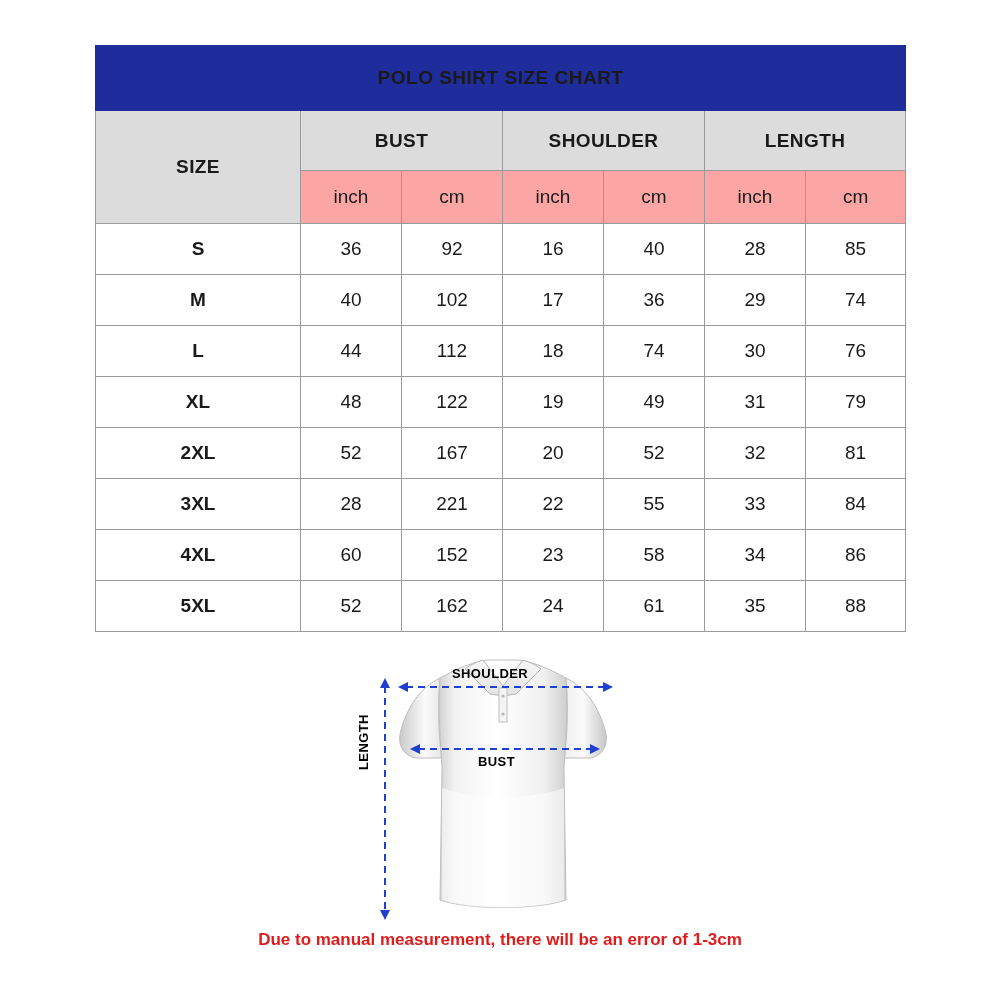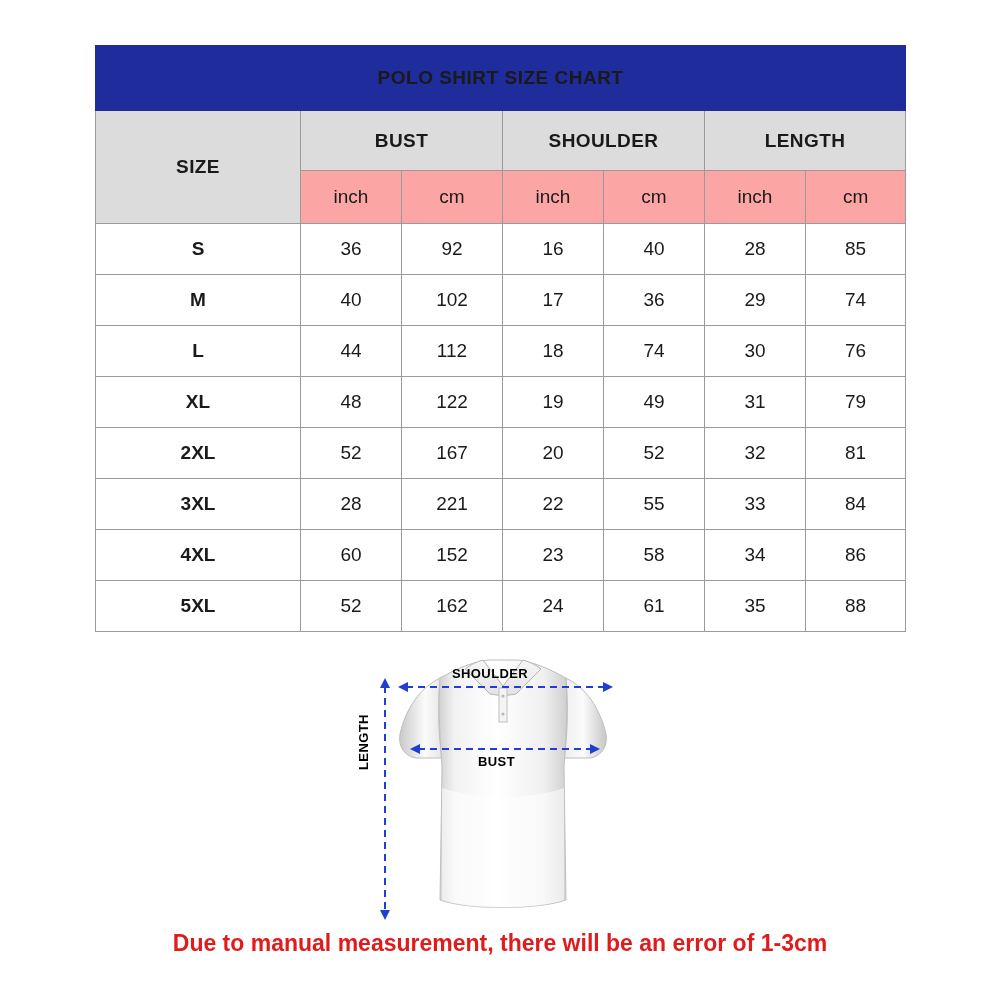--- a/index.html
+++ b/index.html
@@ -123,21 +123,21 @@
     white-space: nowrap;
   }
 
   .note {
     position: absolute;
     left: 0;
     top: 930px;
     width: 1000px;
     text-align: center;
     color: #e01b1b;
-    font-size: 23px;
+    font-size: 17px;
     font-weight: bold;
   }
 </style>
 </head>
 <body>
 
 <div class="page">
 
   <div class="chart-wrap">
     <table class="size-chart">

